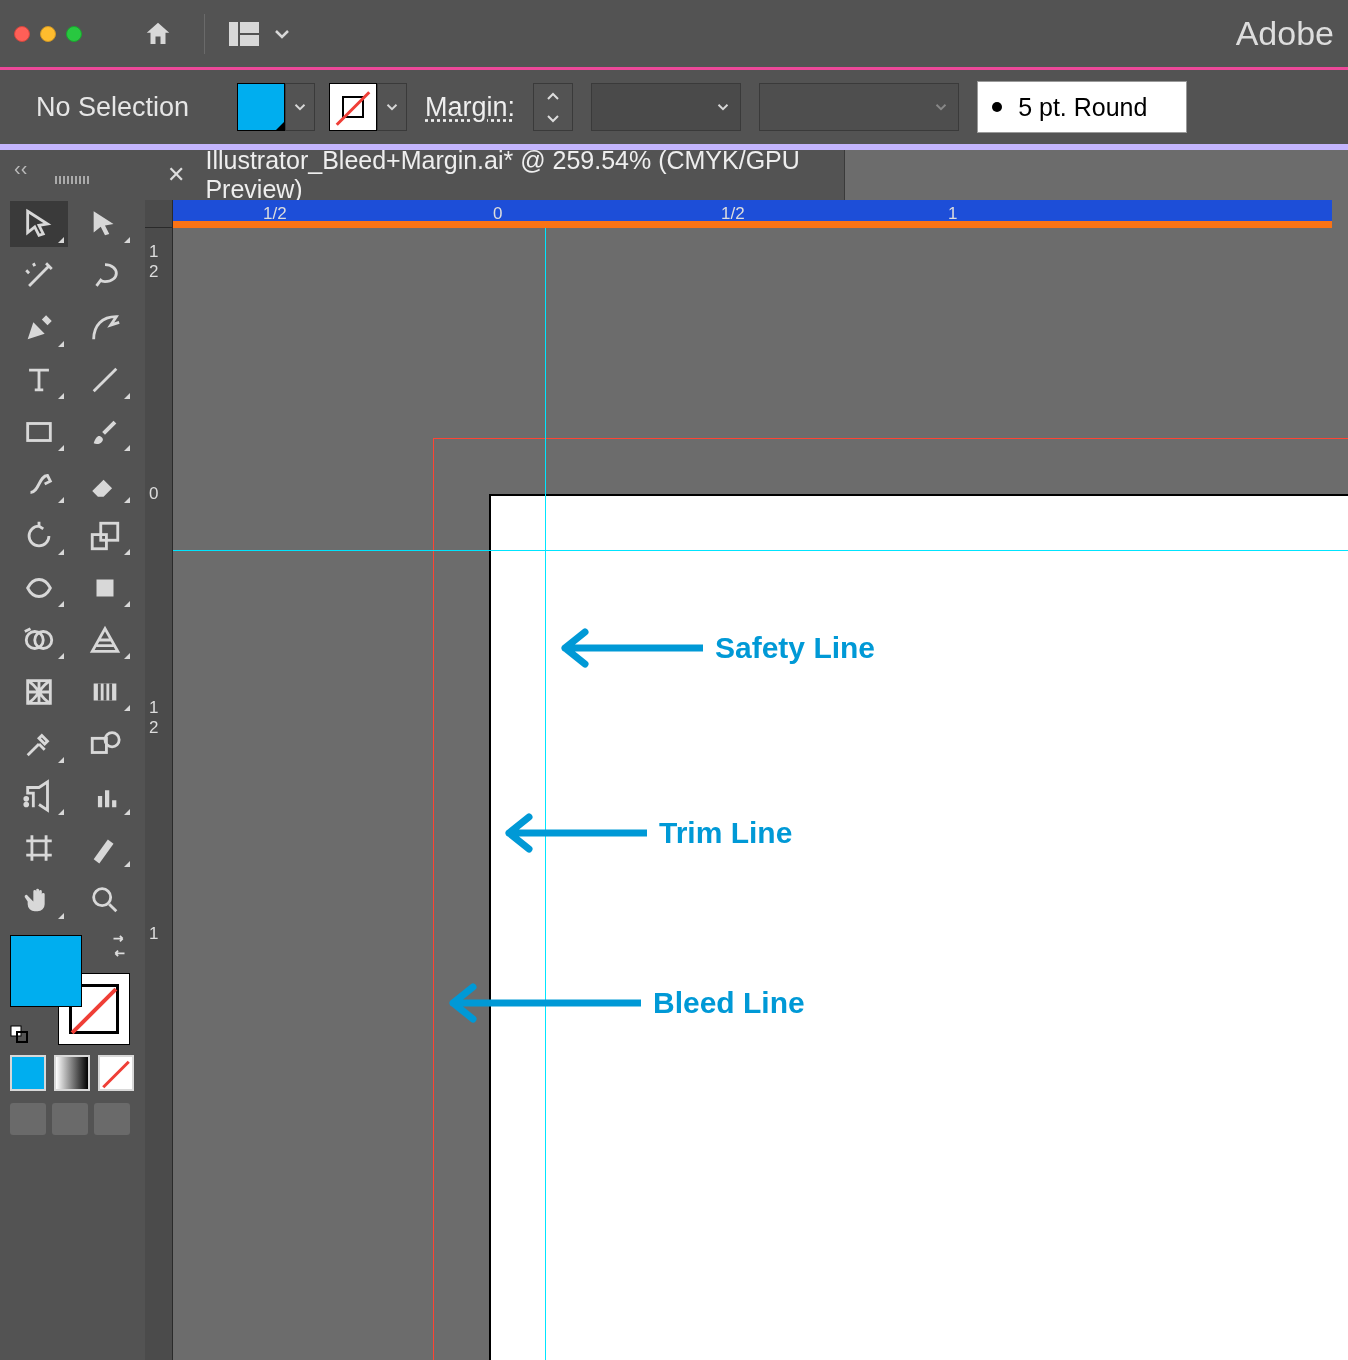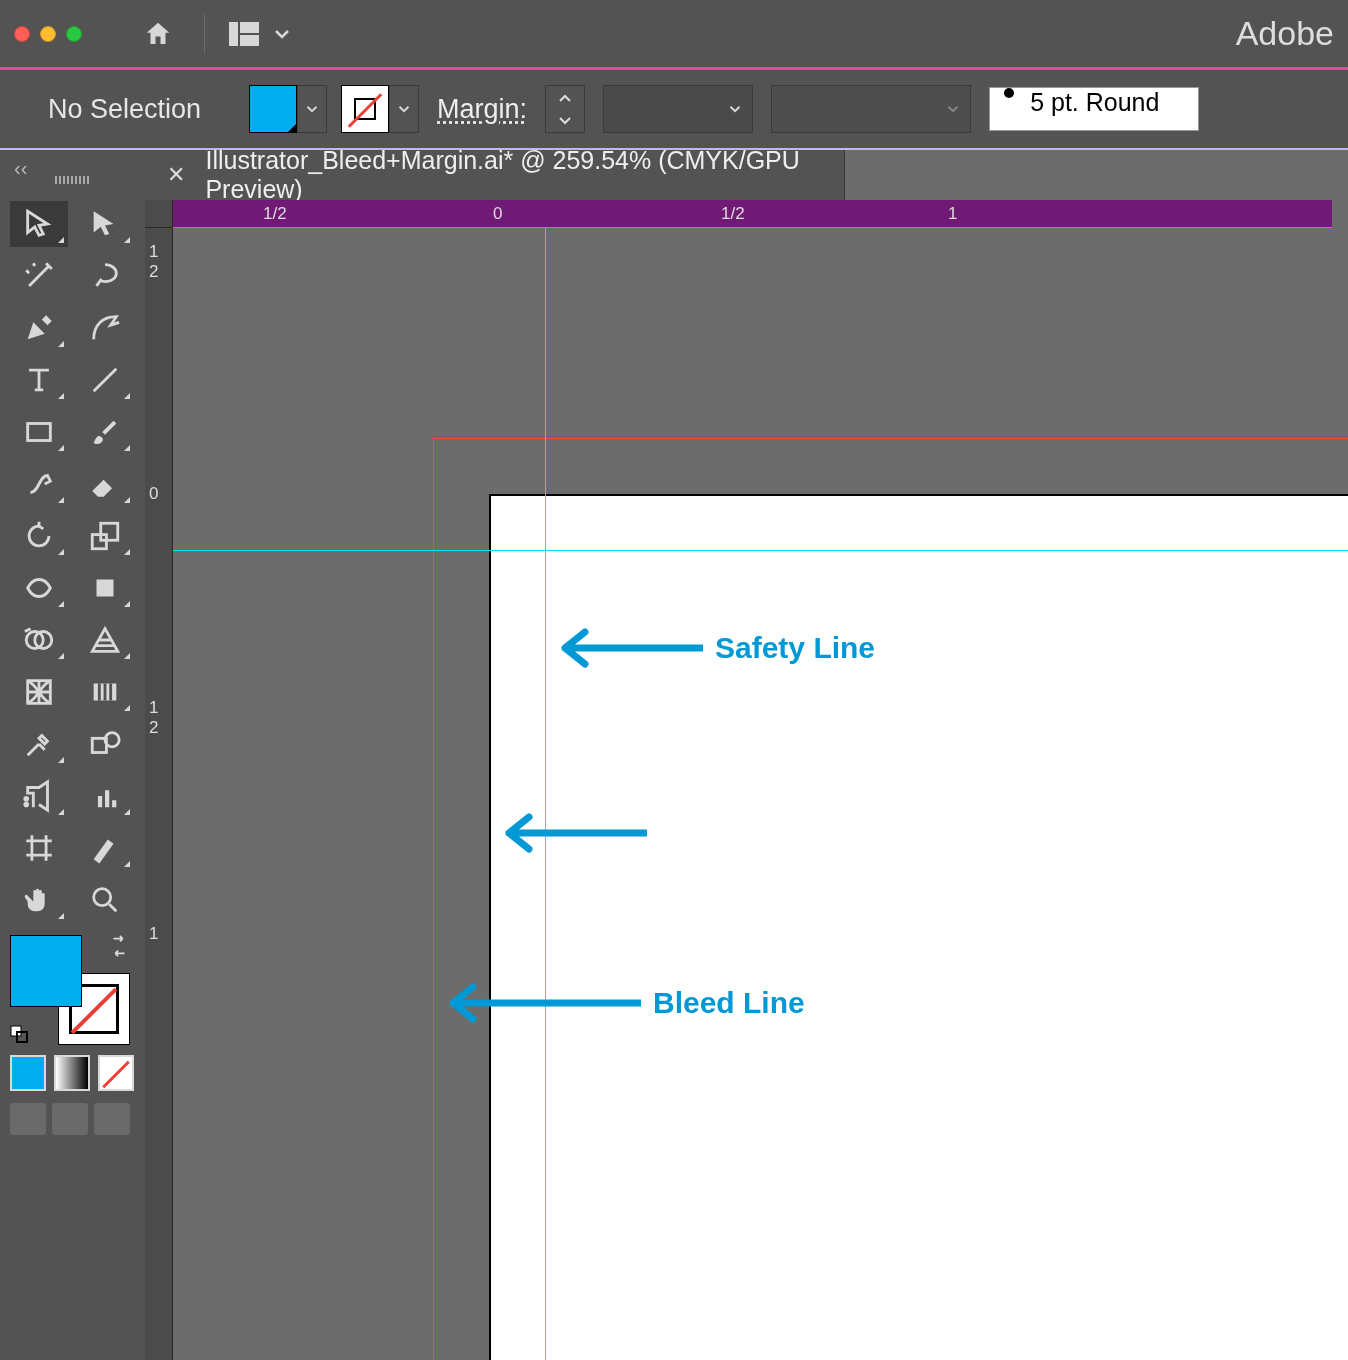--- a/index.html
+++ b/index.html
@@ -14,36 +14,36 @@
   .tl-max   { background: #28c840; border: 1px solid #1aa52e;}
   .home-btn { width: 44px; height: 44px; display:flex; align-items:center; justify-content:center; }
   .home-btn svg { width: 30px; height: 30px; fill: #d8d8d8; }
   .divider-v { width: 1px; height: 40px; background: #6a6a6a; margin: 0 10px;}
   .layout-btn { display:flex; align-items:center; gap:8px; color:#d8d8d8; }
   .layout-btn svg { width:30px; height:24px; fill:#d8d8d8; }
   .chev { width:18px; height:18px; }
   .apptitle { margin-left:auto; font-size:34px; color:#ddd; font-weight:400; padding-right: 0px;}
 
   
-  .controlbar { height: 80px; background: #535353; display:flex; align-items:center; gap:18px; padding-left: 48px; border-bottom:2px solid #c4b5fd;}
+  .controlbar { height: 80px; background: #535353; display:flex; align-items:center; gap:18px; padding-left: 36px; border-bottom:6px solid #c4b5fd;}
   .nosel { font-size: 27px; color:#e6e6e6; margin-right: 30px;}
   .swatch-group { display:flex; align-items:center; }
   .fill-swatch { width:48px; height:48px; background:#00aeef; border:1px solid #000; position:relative;}
   .fill-swatch::after{ content:''; position:absolute; right:0; bottom:0; width:0;height:0;border-left:8px solid transparent;border-bottom:8px solid #000;}
   .swatch-dd { width:30px; height:48px; background:#535353; border:1px solid #3a3a3a; display:flex; align-items:center; justify-content:center;}
   .stroke-swatch { width:48px; height:48px; background:#fff; border:1px solid #000; margin-left:14px; position:relative; display:flex; align-items:center; justify-content:center;}
   .stroke-swatch .inner{ width:22px;height:22px;border:2px solid #000; background:#fff; position:relative; }
   .stroke-swatch .slash{ position:absolute; left:2px; top:2px; right:2px; bottom:2px; }
   .stroke-swatch .slash::after{content:'';position:absolute;left:-2px;right:-2px;top:50%;border-top:3px solid #ef3e36;transform:rotate(-45deg);}
   .stroke-label { font-size:27px; color:#eee; text-decoration: underline dotted; text-underline-offset: 4px; }
   .stepper { width:40px; height:48px; display:flex; flex-direction:column; border:1px solid #3a3a3a;}
   .stepper div{flex:1;display:flex;align-items:center;justify-content:center;}
   .stroke-weight-box{ width:150px; height:48px; background:#4a4a4a; border:1px solid #3a3a3a; display:flex; align-items:center; justify-content:flex-end; padding-right:8px;}
   .opacity-box{ width:200px; height:48px; background:#4e4e4e; border:1px solid #3a3a3a; display:flex; align-items:center; justify-content:flex-end; padding-right:8px;}
-  .brush-box{ width:210px; height:44px; background:#fff; color:#000; border:1px solid #999; display:flex; padding:0 14px; font-size:25px;}
+  .brush-box{ width:210px; height:52px; background:#fff; color:#000; border:1px solid #999; display:flex; align-items:center; padding:0 14px; font-size:25px;}
   .brush-box .dot{width:10px;height:10px;border-radius:50%;background:#000;margin-right:16px;}
 
   
   .sidecollapse{ position:absolute; left:14px; top:157px; font-size:20px; color:#bbb;}
 
   
   .leftcol { position:absolute; left:0; top:195px; width:145px; bottom:0; background:#535353; }
   .toolgrid { padding: 6px 10px; display:grid; grid-template-columns: 1fr 1fr; gap: 6px 6px;}
   .tool { width:58px; height:46px; display:flex; align-items:center; justify-content:center; position:relative;}
   .tool svg { width:34px; height:34px; stroke:#d8d8d8; fill:none; stroke-width:2;}
@@ -66,21 +66,21 @@
   .screenbtns{display:flex;gap:6px;padding:8px 10px;}
   .screenbtns div{width:36px;height:32px;background:#6a6a6a;border-radius:3px;}
 
   
   .docarea { position:absolute; left:145px; top:150px; right:0; bottom:0; background:#6c6c6c; }
   .doctab { height:50px; background:#535353; display:flex; align-items:center; padding:0 22px; gap:20px; width: 700px; border-right:1px solid #3a3a3a;}
   .doctab .x{font-size:22px;color:#ddd;}
   .doctab .name{font-size:25px;color:#eee;}
   .rulerspace{position:absolute; left:0; top:50px; right:0; bottom:0;}
   .rulerC{position:absolute;left:0;top:0;width:28px;height:28px;background:#4b4b4b;border-right:1px solid #2a2a2a;border-bottom:1px solid #2a2a2a;}
-  .rulerH{position:absolute;left:28px;right:16px;top:0;height:28px;background:#701a75;border-bottom:1px solid #f97316;}
+  .rulerH{position:absolute;left:28px;right:16px;top:0;height:28px;background:#1d4ed8;border-bottom:7px solid #f97316;}
   .rulerV{position:absolute;left:0;top:28px;bottom:0;width:28px;background:#4b4b4b;border-right:1px solid #2a2a2a;}
   .rulerH .tlabel{position:absolute;top:4px;font-size:17px;color:#ddd;}
   .rulerV .tlabel{position:absolute;left:4px;font-size:17px;color:#ddd;writing-mode:horizontal-tb;}
   .canvas{position:absolute;left:28px;top:28px;right:0;bottom:0;background:#6c6c6c;overflow:hidden;}
   
   .guide-h{position:absolute;left:0;right:0;border-top:1px solid #00e5ff;}
   .guide-v{position:absolute;top:0;bottom:0;border-left:1px solid #00e5ff;}
   .bleed{position:absolute;border:1px solid #ff4433;}
   .artboard{position:absolute;background:#fff;border:2px solid #000;}
   .annot{position:absolute;color:#0099d6;font-weight:700;font-size:30px;display:flex;align-items:center;}
@@ -402,20 +402,21 @@
       <div class="annot" style="left:380px;top:400px">
         <svg width="150" height="40" viewBox="0 0 150 40">
             <path d="M150 20H12M12 20L32 4M12 20l20 16" stroke="#0099d6" stroke-width="7" fill="none" stroke-linecap="round"></path>
           </svg>
         <span>Safety Line</span>
       </div>
       <div class="annot" style="left:324px;top:585px">
         <svg width="150" height="40" viewBox="0 0 150 40">
             <path d="M150 20H12M12 20L32 4M12 20l20 16" stroke="#0099d6" stroke-width="7" fill="none" stroke-linecap="round"></path>
           </svg>
+        <span>Trim Line</span>
       </div>
       <div class="annot" style="left:268px;top:755px">
         <svg width="200" height="40" viewBox="0 0 200 40">
             <path d="M200 20H12M12 20L32 4M12 20l20 16" stroke="#0099d6" stroke-width="7" fill="none" stroke-linecap="round"></path>
           </svg>
         <span>Bleed Line</span>
       </div>
     </div>
   </div>
 </div>

